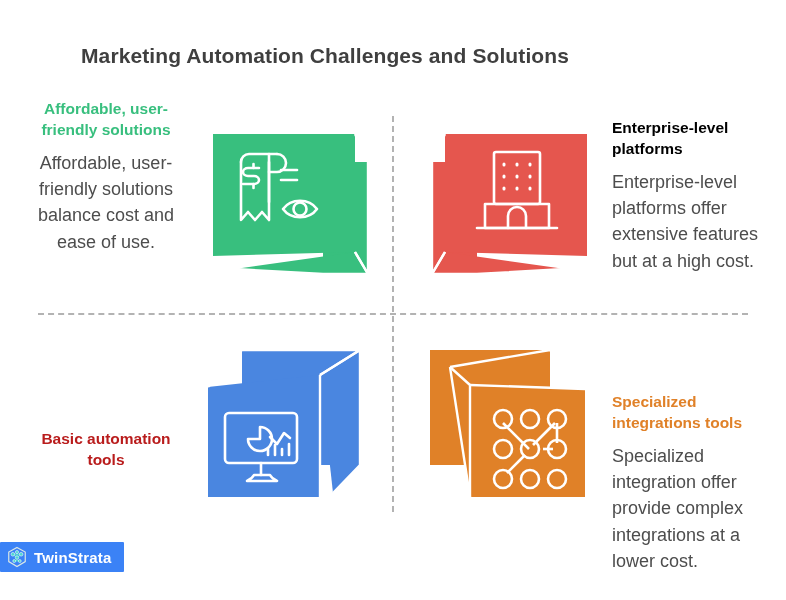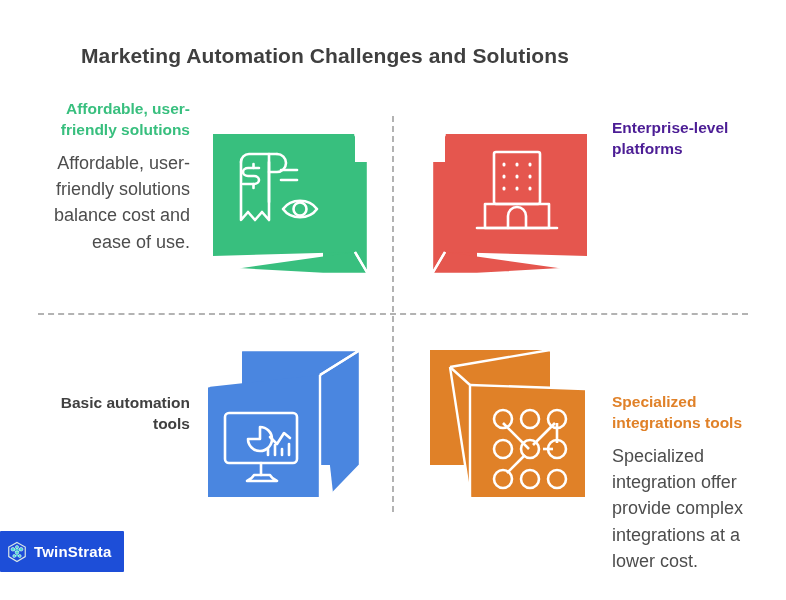--- a/index.html
+++ b/index.html
@@ -22,40 +22,40 @@
   }
   .divider-v{
     position:absolute;left:392px;top:116px;width:0;height:396px;
     border-left:2px dashed #b3b3b3;
   }
 
   
   .txt{position:absolute;width:168px;}
   .txt h3{margin:0 0 10px 0;font-size:15.5px;font-weight:bold;line-height:1.33;}
   .txt p{margin:0;font-size:18px;line-height:1.45;color:#4d4d4d;}
-  .ta-right{text-align:right;}
+  .ta-right{text-align:center;}
   .ta-left{text-align:left;}
 
   #t-green{left:22px;top:99px;}
   #t-red{left:612px;top:118px;}
   #t-blue{left:22px;top:393px;}
   #t-orange{left:612px;top:392px;}
 
   
   .illus{position:absolute;}
   #i-green{left:205px;top:124px;width:170px;height:165px;}
   #i-red{left:425px;top:124px;width:170px;height:165px;}
   #i-blue{left:200px;top:345px;width:180px;height:165px;}
   #i-orange{left:425px;top:345px;width:175px;height:165px;}
   .illus svg{display:block;width:100%;height:100%;}
 
   
   .logo-bar{
-    position:absolute;left:0;bottom:28px;height:41px;
-    background:#1d4ed8;display:flex;align-items:center;
+    position:absolute;left:0;bottom:28px;height:30px;
+    background:#3b82f6;display:flex;align-items:center;
     padding:0 12px 0 6px;border-radius:1px;
   }
   .logo-mark{width:22px;height:22px;flex:0 0 auto;margin-right:6px;}
   .logo-text{
     color:#ffffff;font-size:15px;font-weight:bold;letter-spacing:.2px;
     font-family:"Liberation Sans","DejaVu Sans",sans-serif;
   }
 </style>
 </head>
 <body>
@@ -89,21 +89,22 @@
         <line x1="48.5" y1="60" x2="48.5" y2="64"></line>
         <line x1="76" y1="46" x2="92" y2="46"></line>
         <line x1="76" y1="56" x2="92" y2="56"></line>
         <path d="M78,85 c8,-11 26,-11 34,0 c-8,11 -26,11 -34,0 z"></path>
         <circle cx="95" cy="85" r="6.5"></circle>
       </g>
     </svg>
   </div>
 
   <div class="txt ta-left" id="t-red">
-    <h3 style="color:#4c1d95;">Enterprise-level platforms</h3>
+    <h3 style="color:#000000;">Enterprise-level platforms</h3>
+    <p>Enterprise-level platforms offer extensive features but at a high cost.</p>
   </div>
 
   <div class="illus" id="i-red">
     <svg viewBox="0 0 170 165">
       <polygon points="7,38 52,38 52,150 7,150" fill="#e5564e"></polygon>
       <polygon points="140,145 52,150 7,150 20,128" fill="#e5564e"></polygon>
       <polygon points="20,10 162,10 162,132 20,128" fill="#e5564e"></polygon>
       <polyline points="20,10 7,38 7,150 20,128" fill="none" stroke="#ffffff" stroke-width="2.4" stroke-linejoin="round"></polyline>
       <polyline points="20,128 7,150 52,150 140,145" fill="none" stroke="#ffffff" stroke-width="2.4" stroke-linejoin="round"></polyline>
       <g stroke="#ffffff" stroke-width="2.6" fill="none" stroke-linecap="round" stroke-linejoin="round">
@@ -120,21 +121,21 @@
             <line x1="105" y1="52" x2="105" y2="53"></line>
           <line x1="79" y1="64" x2="79" y2="65"></line>
             <line x1="92" y1="64" x2="92" y2="65"></line>
             <line x1="105" y1="64" x2="105" y2="65"></line>
         </g>
       </g>
     </svg>
   </div>
 
   <div class="txt ta-right" id="t-blue">
-    <h3 style="color:#404040;">Basic automation tools</h3>
+    <h3 style="color:#b91c1c;margin-top:36px;">Basic automation tools</h3>
   </div>
 
   <div class="illus" id="i-blue">
     <svg viewBox="0 0 180 165">
       <polygon points="42,5 160,5 160,120 42,120" fill="#4a86e0"></polygon>
       <polygon points="120,30 160,5 160,120 133,148" fill="#4a86e0"></polygon>
       <polygon points="8,42 120,30 120,152 8,152" fill="#4a86e0"></polygon>
       <polyline points="8,42 42,5 160,5 120,30" fill="none" stroke="#ffffff" stroke-width="2.4" stroke-linejoin="round"></polyline>
       <polyline points="120,30 160,5 160,120 133,148" fill="none" stroke="#ffffff" stroke-width="2.4" stroke-linejoin="round"></polyline>
       <polyline points="120,30 120,152" fill="none" stroke="#ffffff" stroke-width="2.4" stroke-linejoin="round"></polyline>

